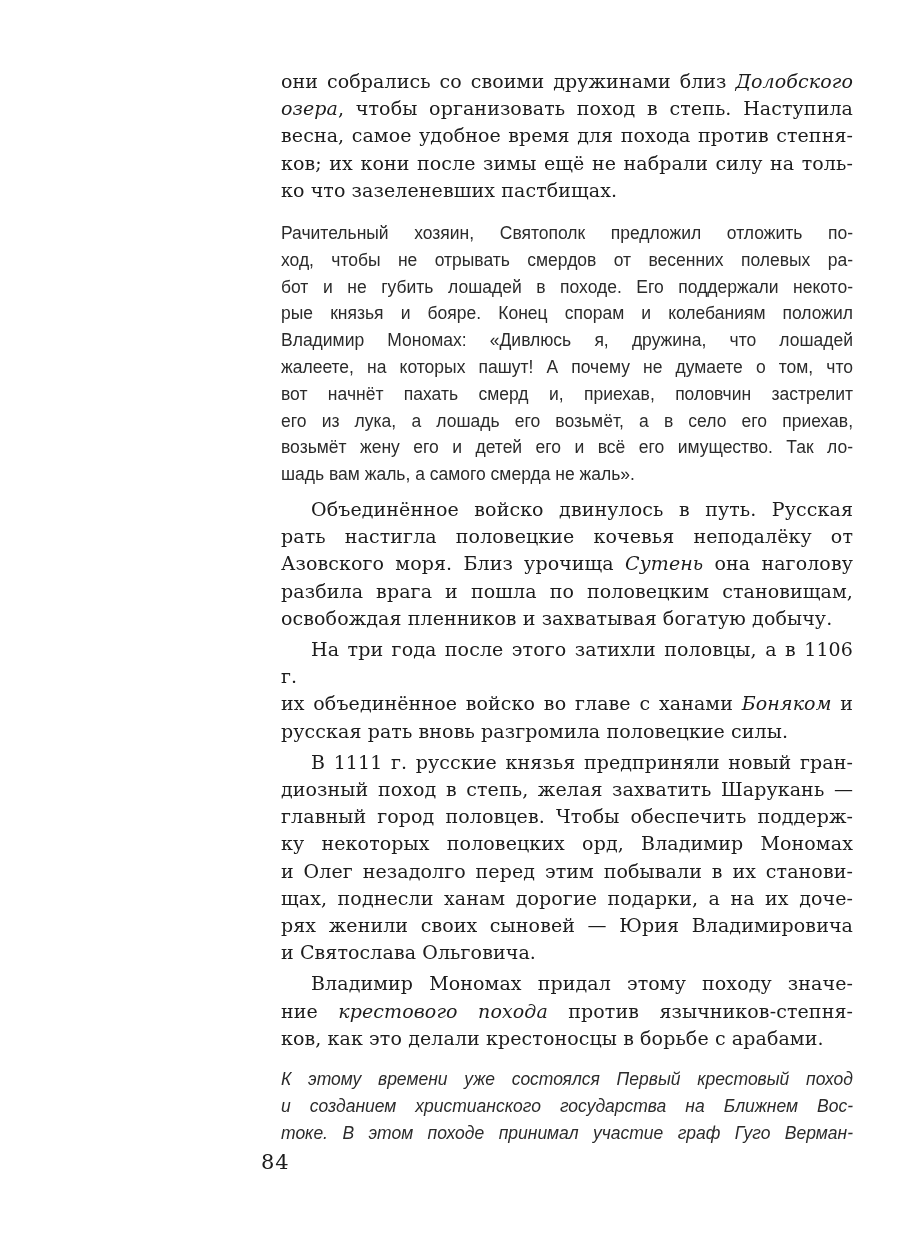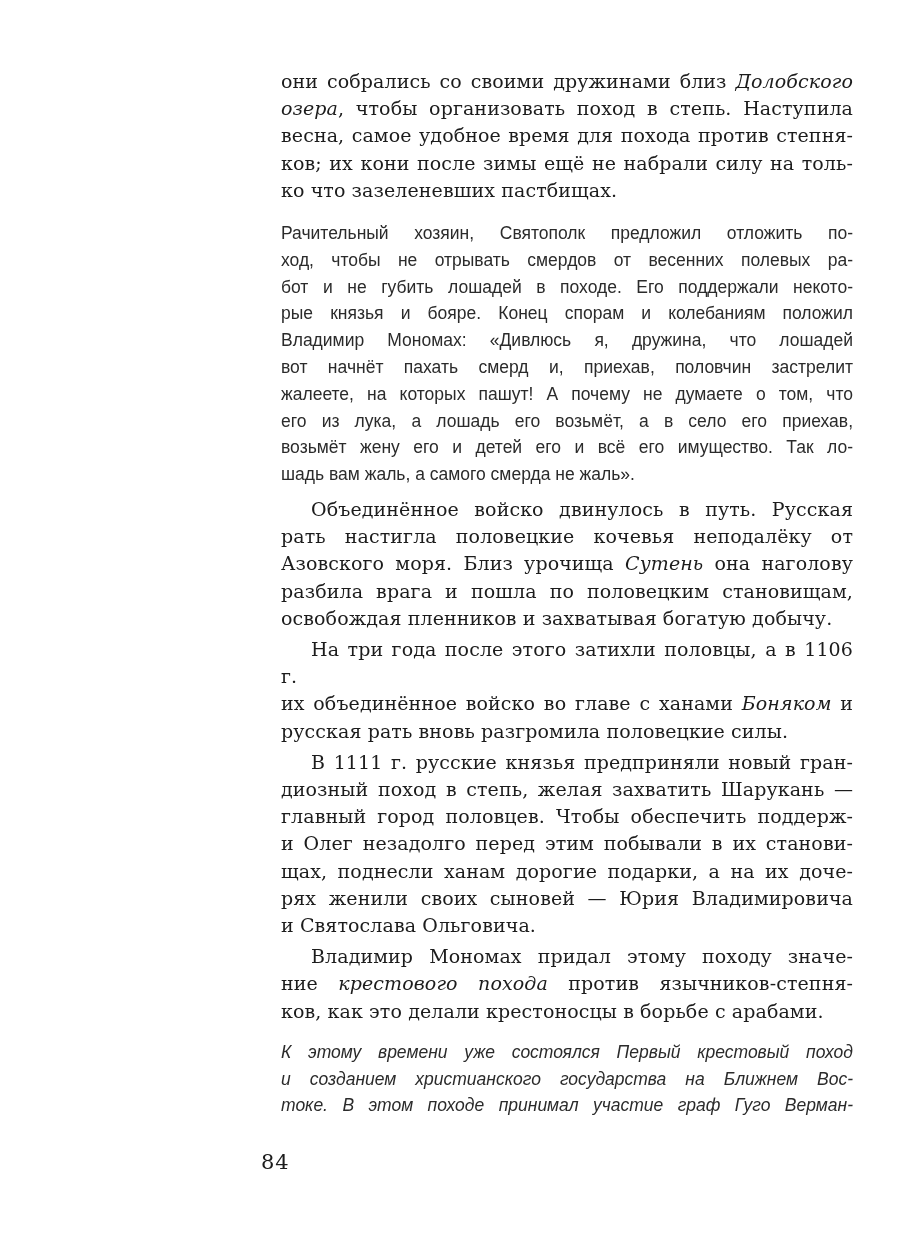--- a/index.html
+++ b/index.html
@@ -64,42 +64,43 @@
         <div class="line"><span>весна, самое удобное время для похода против степня-</span></div>
         <div class="line"><span>ков; их кони после зимы ещё не набрали силу на толь-</span></div>
         <div class="line last-left"><span>ко что зазеленевших пастбищах.</span></div>
       </div>
       <div class="block note">
         <div class="line"><span>Рачительный хозяин, Святополк предложил отложить по-</span></div>
         <div class="line"><span>ход, чтобы не отрывать смердов от весенних полевых ра-</span></div>
         <div class="line"><span>бот и не губить лошадей в походе. Его поддержали некото-</span></div>
         <div class="line"><span>рые князья и бояре. Конец спорам и колебаниям положил</span></div>
         <div class="line"><span>Владимир Мономах: «Дивлюсь я, дружина, что лошадей</span></div>
+        <div class="line"><span>жалеете, на которых пашут! А почему не думаете о том, что</span></div>
         <div class="line"><span>вот начнёт пахать смерд и, приехав, половчин застрелит</span></div>
-        <div class="line"><span>жалеете, на которых пашут! А почему не думаете о том, что</span></div>
         <div class="line"><span>его из лука, а лошадь его возьмёт, а в село его приехав,</span></div>
         <div class="line"><span>возьмёт жену его и детей его и всё его имущество. Так ло-</span></div>
         <div class="line last-left"><span>шадь вам жаль, а самого смерда не жаль».</span></div>
       </div>
       <div class="block body indent">
         <div class="line"><span>Объединённое войско двинулось в путь. Русская</span></div>
         <div class="line"><span>рать настигла половецкие кочевья неподалёку от</span></div>
         <div class="line"><span>Азовского моря. Близ урочища </span><span class="it">Сутень</span><span> она наголову</span></div>
         <div class="line"><span>разбила врага и пошла по половецким становищам,</span></div>
         <div class="line last-left"><span>освобождая пленников и захватывая богатую добычу.</span></div>
       </div>
       <div class="block body indent">
         <div class="line"><span>На три года после этого затихли половцы, а в 1106 г.</span></div>
         <div class="line"><span>их объединённое войско во главе с ханами </span><span class="it">Боняком</span><span> и</span></div>
         <div class="line last-left"><span>русская рать вновь разгромила половецкие силы.</span></div>
       </div>
       <div class="block body indent">
         <div class="line"><span>В 1111 г. русские князья предприняли новый гран-</span></div>
         <div class="line"><span>диозный поход в степь, желая захватить Шарукань —</span></div>
         <div class="line"><span>главный город половцев. Чтобы обеспечить поддерж-</span></div>
+        <div class="line"><span>ку некоторых половецких орд, Владимир Мономах</span></div>
         <div class="line"><span>и Олег незадолго перед этим побывали в их станови-</span></div>
         <div class="line"><span>щах, поднесли ханам дорогие подарки, а на их доче-</span></div>
         <div class="line"><span>рях женили своих сыновей — Юрия Владимировича</span></div>
         <div class="line last-left"><span>и Святослава Ольговича.</span></div>
       </div>
       <div class="block body indent">
         <div class="line"><span>Владимир Мономах придал этому походу значе-</span></div>
         <div class="line"><span>ние </span><span class="it">крестового похода</span><span> против язычников-степня-</span></div>
         <div class="line last-left"><span>ков, как это делали крестоносцы в борьбе с арабами.</span></div>
       </div>

